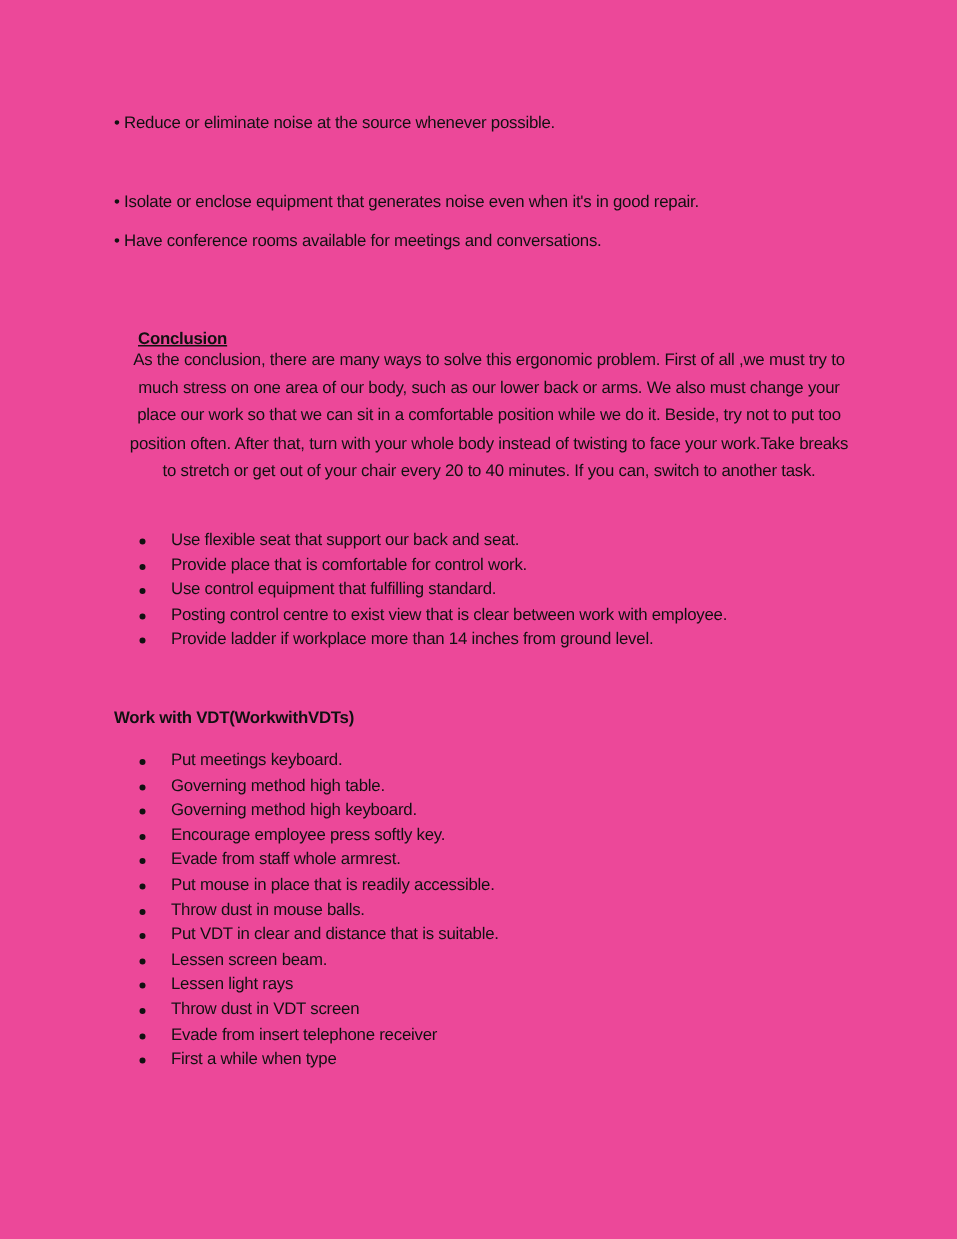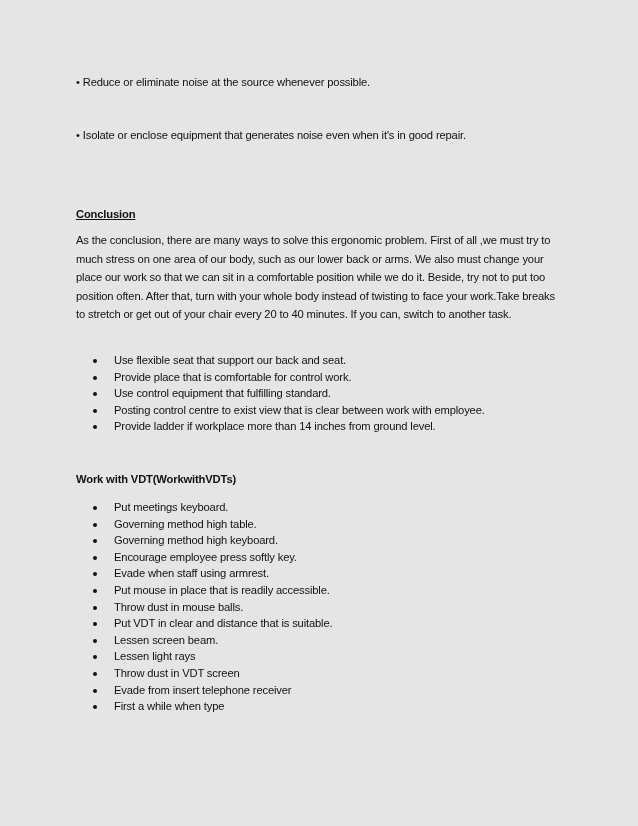--- a/index.html
+++ b/index.html
@@ -1,41 +1,42 @@
 <!DOCTYPE html>
 <html><head>
   <meta charset="utf-8">
   <style>
     html, body { margin: 0; padding: 0; background: #ffffff; }
     body {
       width: 638px; height: 826px; position: relative; overflow: hidden;
       font-family: "Liberation Sans", sans-serif;
       color: #111111;
     }
-    .page { position: absolute; left: 0; top: 0; width: 638px; height: 826px; background: #e5e5e5; }
+    .page { position: absolute; left: 0; top: 0; width: 638px; height: 826px; background: #ec4899; }
     .txt { position: absolute; left: 76px; font-size: 11.2px; line-height: 14px; white-space: nowrap; letter-spacing: -0.15px; }
     .simple-bullet { position: absolute; left: 76px; font-size: 11.2px; line-height: 14px; white-space: nowrap; letter-spacing: -0.15px; }
     .heading { font-weight: bold; }
     .underline { text-decoration: underline; }
-    .para { position: absolute; left: 76px; width: 500px; font-size: 11.2px; line-height: 18.6px; letter-spacing: -0.15px; }
+    .para { position: absolute; left: 76px; width: 500px; font-size: 11.2px; line-height: 18.6px; letter-spacing: -0.15px; text-align: center; }
     .para-line { display: block; white-space: nowrap; }
     .list { position: absolute; left: 0; margin: 0; padding: 0; list-style: none; }
     .list li { position: relative; height: 16.6px; line-height: 16.6px; font-size: 11.2px; white-space: nowrap; letter-spacing: -0.15px; }
     .list .dot { position: absolute; left: 93px; top: 7px; width: 4px; height: 4px; border-radius: 50%; background: #111111; }
     .list .item-text { position: absolute; left: 114px; top: 0; }
   </style>
 </head>
 <body>
 
 <div class="page">
 
   <div class="simple-bullet" style="top:75px;">• Reduce or eliminate noise at the source whenever possible.</div>
   <div class="simple-bullet" style="top:128px;">• Isolate or enclose equipment that generates noise even when it's in good repair.</div>
+  <div class="simple-bullet" style="top:154px;">• Have conference rooms available for meetings and conversations.</div>
 
-  <div class="txt heading underline" style="top:207px;">Conclusion</div>
+  <div class="txt heading underline" style="top:219px;margin-left:16px;">Conclusion</div>
   <div class="para" style="top:231px;">
     <span class="para-line">As the conclusion, there are many ways to solve this ergonomic problem. First of all ,we must try to</span>
     <span class="para-line">much stress on one area of our body, such as our lower back or arms. We also must change your</span>
     <span class="para-line">place our work so that we can sit in a comfortable position while we do it. Beside, try not to put too</span>
     <span class="para-line">position often. After that, turn with your whole body instead of twisting to face your work.Take breaks</span>
     <span class="para-line">to stretch or get out of your chair every 20 to 40 minutes. If you can, switch to another task.</span>
   </div>
 
   <ul class="list" style="top:352px;">
     <li>
@@ -73,21 +74,21 @@
     <li>
         <span class="dot"></span>
         <span class="item-text">Governing method high keyboard.</span>
       </li>
     <li>
         <span class="dot"></span>
         <span class="item-text">Encourage employee press softly key.</span>
       </li>
     <li>
         <span class="dot"></span>
-        <span class="item-text">Evade when staff using armrest.</span>
+        <span class="item-text">Evade from staff whole armrest.</span>
       </li>
     <li>
         <span class="dot"></span>
         <span class="item-text">Put mouse in place that is readily accessible.</span>
       </li>
     <li>
         <span class="dot"></span>
         <span class="item-text">Throw dust in mouse balls.</span>
       </li>
     <li>

